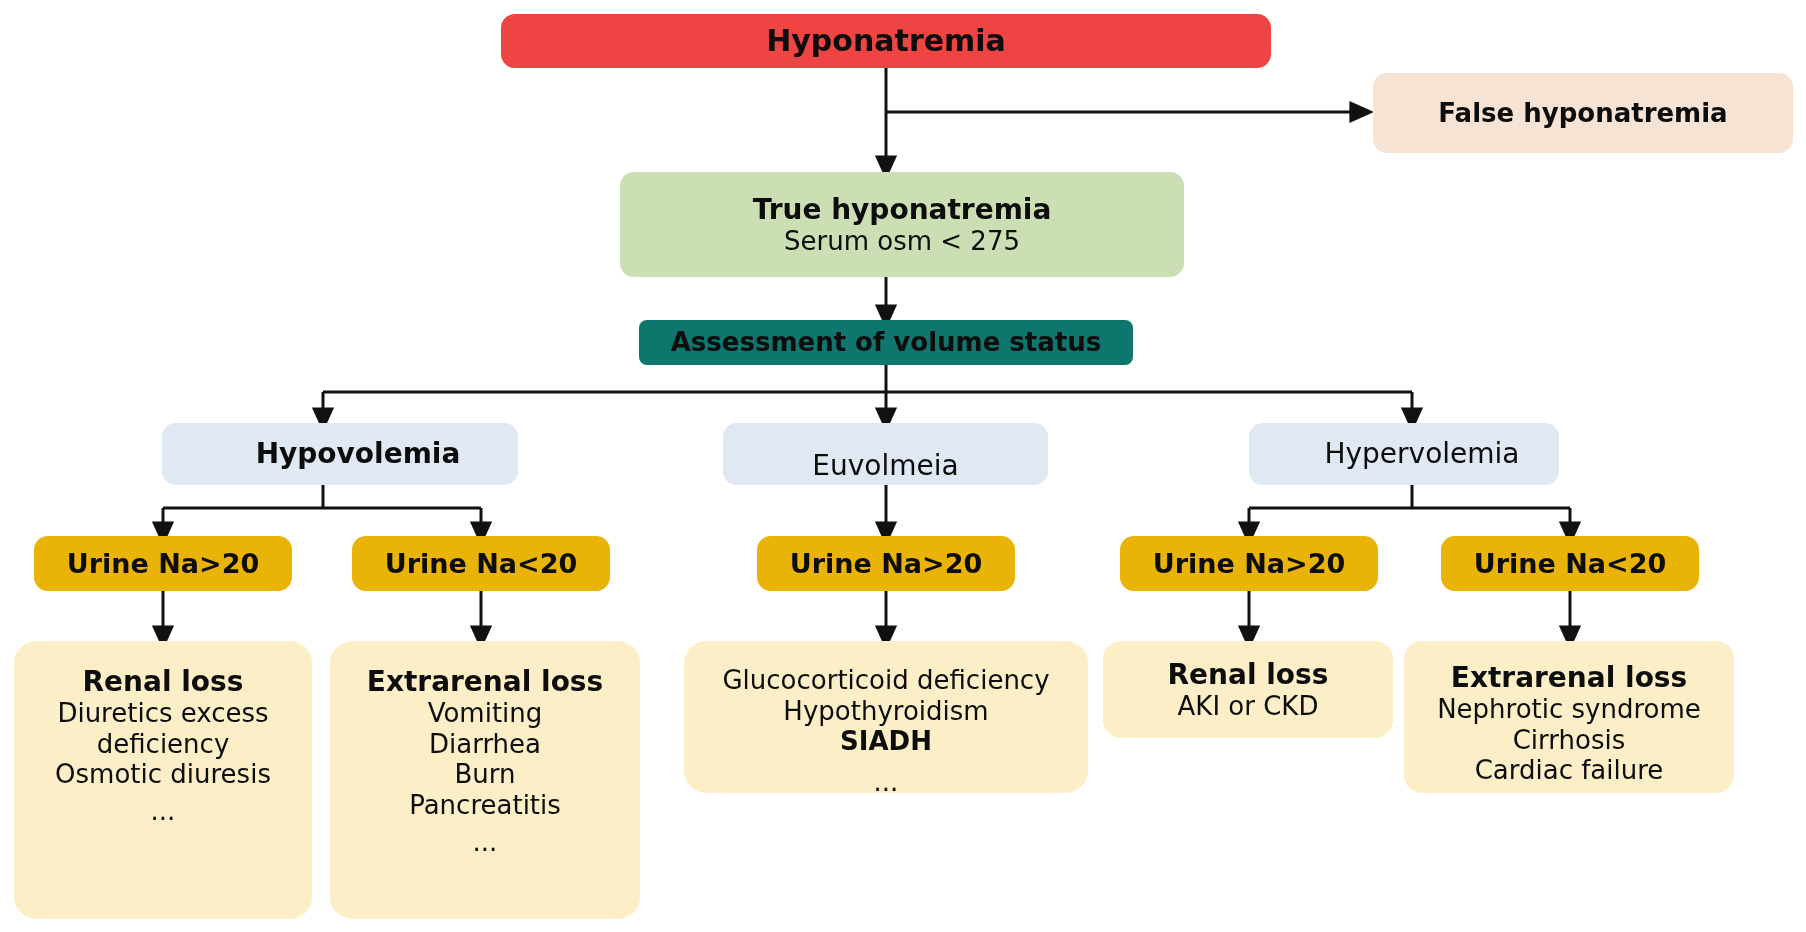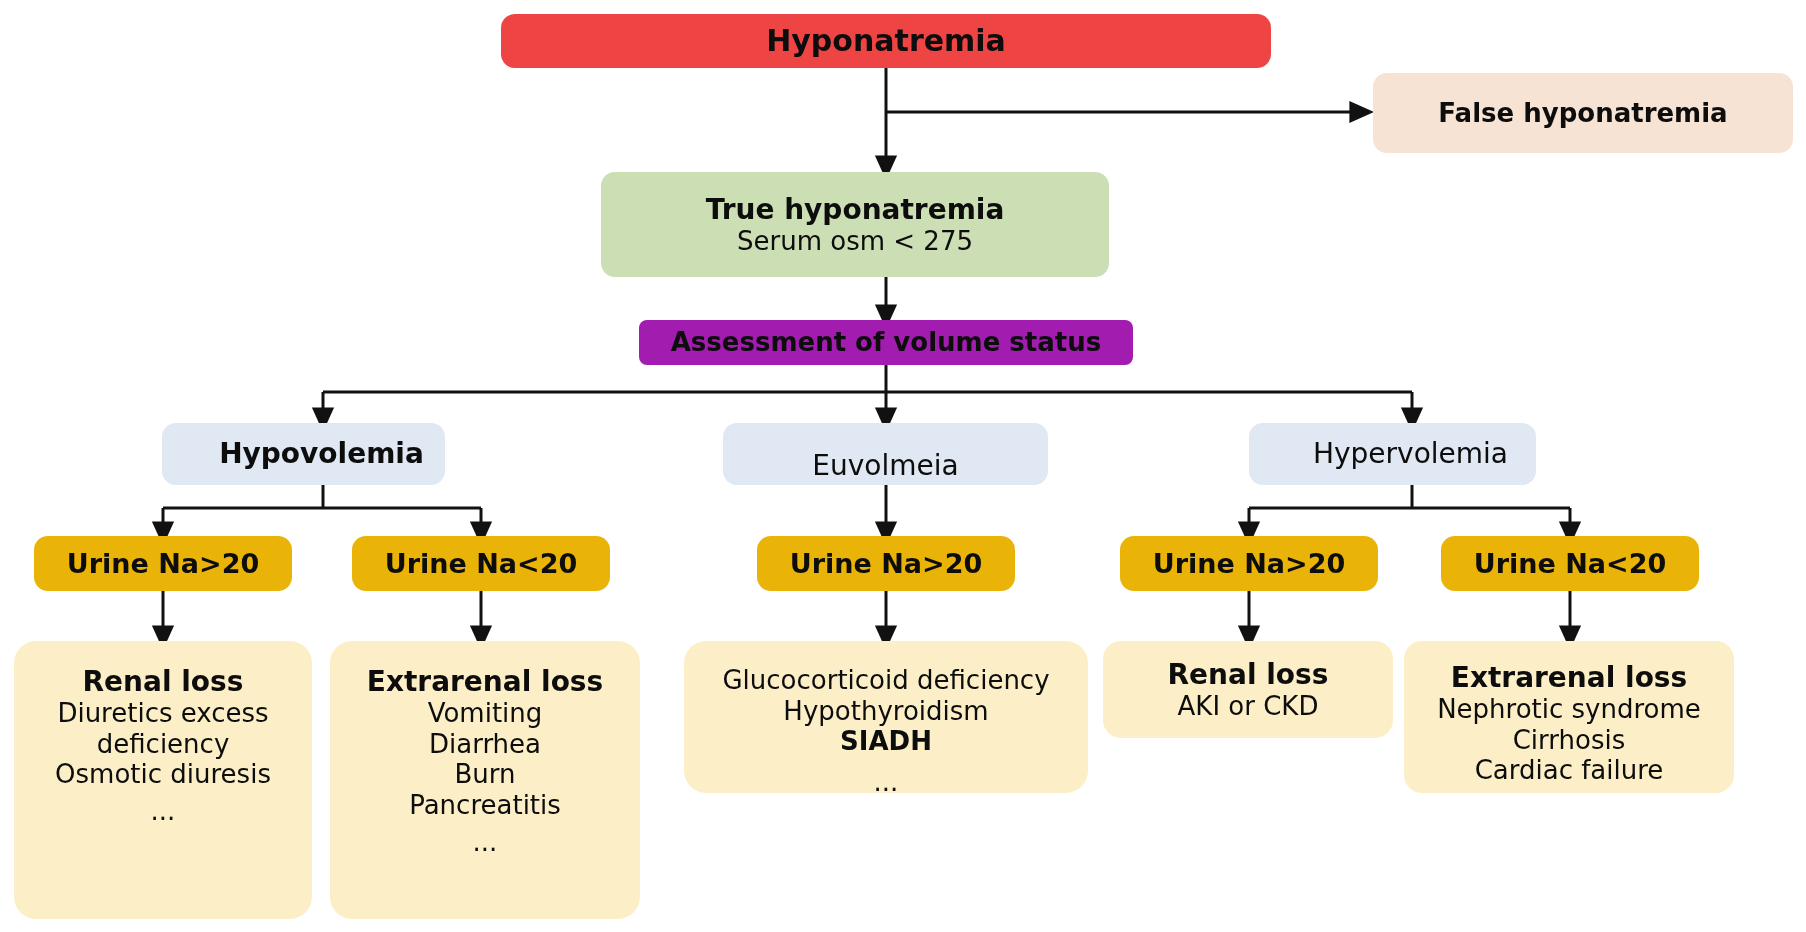--- a/index.html
+++ b/index.html
@@ -31,21 +31,21 @@
     z-index: 3;
   }
   .node .ttl {
     font-weight: bold;
   }
   .node .sub {
     font-weight: normal;
   }
   .green-dark { background: #ef4444; }
   .green-light { background: #cbdeb4; }
-  .blue-mid   { background: #a21caf; }
+  .blue-mid   { background: #0f766e; }
   .blue-light { background: #dfe8f3; }
   .yellow-mid { background: #eab308; }
   .yellow-light { background: #fcefc7; }
   .peach      { background: #f7e3d4; }
 
   .f30 { font-size: 30px; }
   .f28 { font-size: 28px; }
   .f26 { font-size: 26px; }
 
   svg#wires {
@@ -105,38 +105,38 @@
   </svg>
 
   <div class="node green-dark f30" style="left:501px; top:14px; width:770px; height:54px;">
     <div class="ttl">Hyponatremia</div>
   </div>
 
   <div class="node peach f26" style="left:1373px; top:73px; width:420px; height:80px;">
     <div class="ttl">False hyponatremia</div>
   </div>
 
-  <div class="node green-light f28" style="left:601px; top:172px; width:508px; height:105px;">
+  <div class="node green-light f28" style="left:620px; top:172px; width:564px; height:105px;">
     <div class="ttl">True hyponatremia</div>
     <div class="sub f26">Serum osm &lt; 275</div>
   </div>
 
   <div class="node blue-mid f26" style="left:639px; top:320px; width:494px; height:45px; border-radius:8px;">
     <div class="ttl">Assessment of volume status</div>
   </div>
 
-  <div class="node blue-light f28" style="left:162px; top:423px; width:283px; height:62px;padding-left:36px;">
+  <div class="node blue-light f28" style="left:162px; top:423px; width:356px; height:62px;padding-left:36px;">
     <div class="ttl">Hypovolemia</div>
   </div>
 
   <div class="node blue-light f28" style="left:723px; top:423px; width:325px; height:62px;">
     <div class="ttl" style="font-weight:normal;margin-top:24px;">Euvolmeia</div>
   </div>
 
-  <div class="node blue-light f28" style="left:1249px; top:423px; width:287px; height:62px;padding-left:36px;">
+  <div class="node blue-light f28" style="left:1249px; top:423px; width:310px; height:62px;padding-left:36px;">
     <div class="ttl" style="font-weight:normal;">Hypervolemia</div>
   </div>
 
   <div class="node yellow-mid f27" style="left:34px; top:536px; width:258px; height:55px; font-size:27px;">
     <div class="ttl">Urine Na&gt;20</div>
   </div>
 
   <div class="node yellow-mid" style="left:352px; top:536px; width:258px; height:55px; font-size:27px;">
     <div class="ttl">Urine Na&lt;20</div>
   </div>

